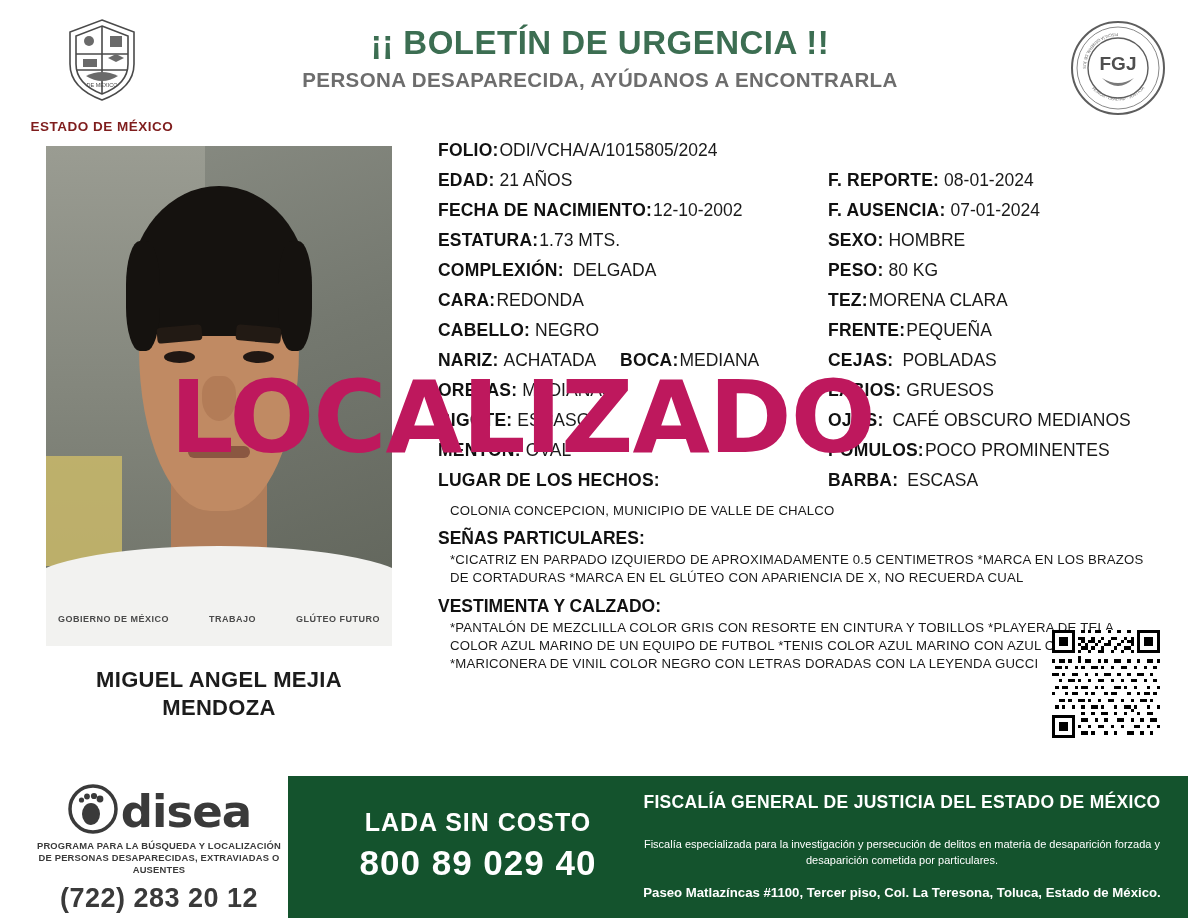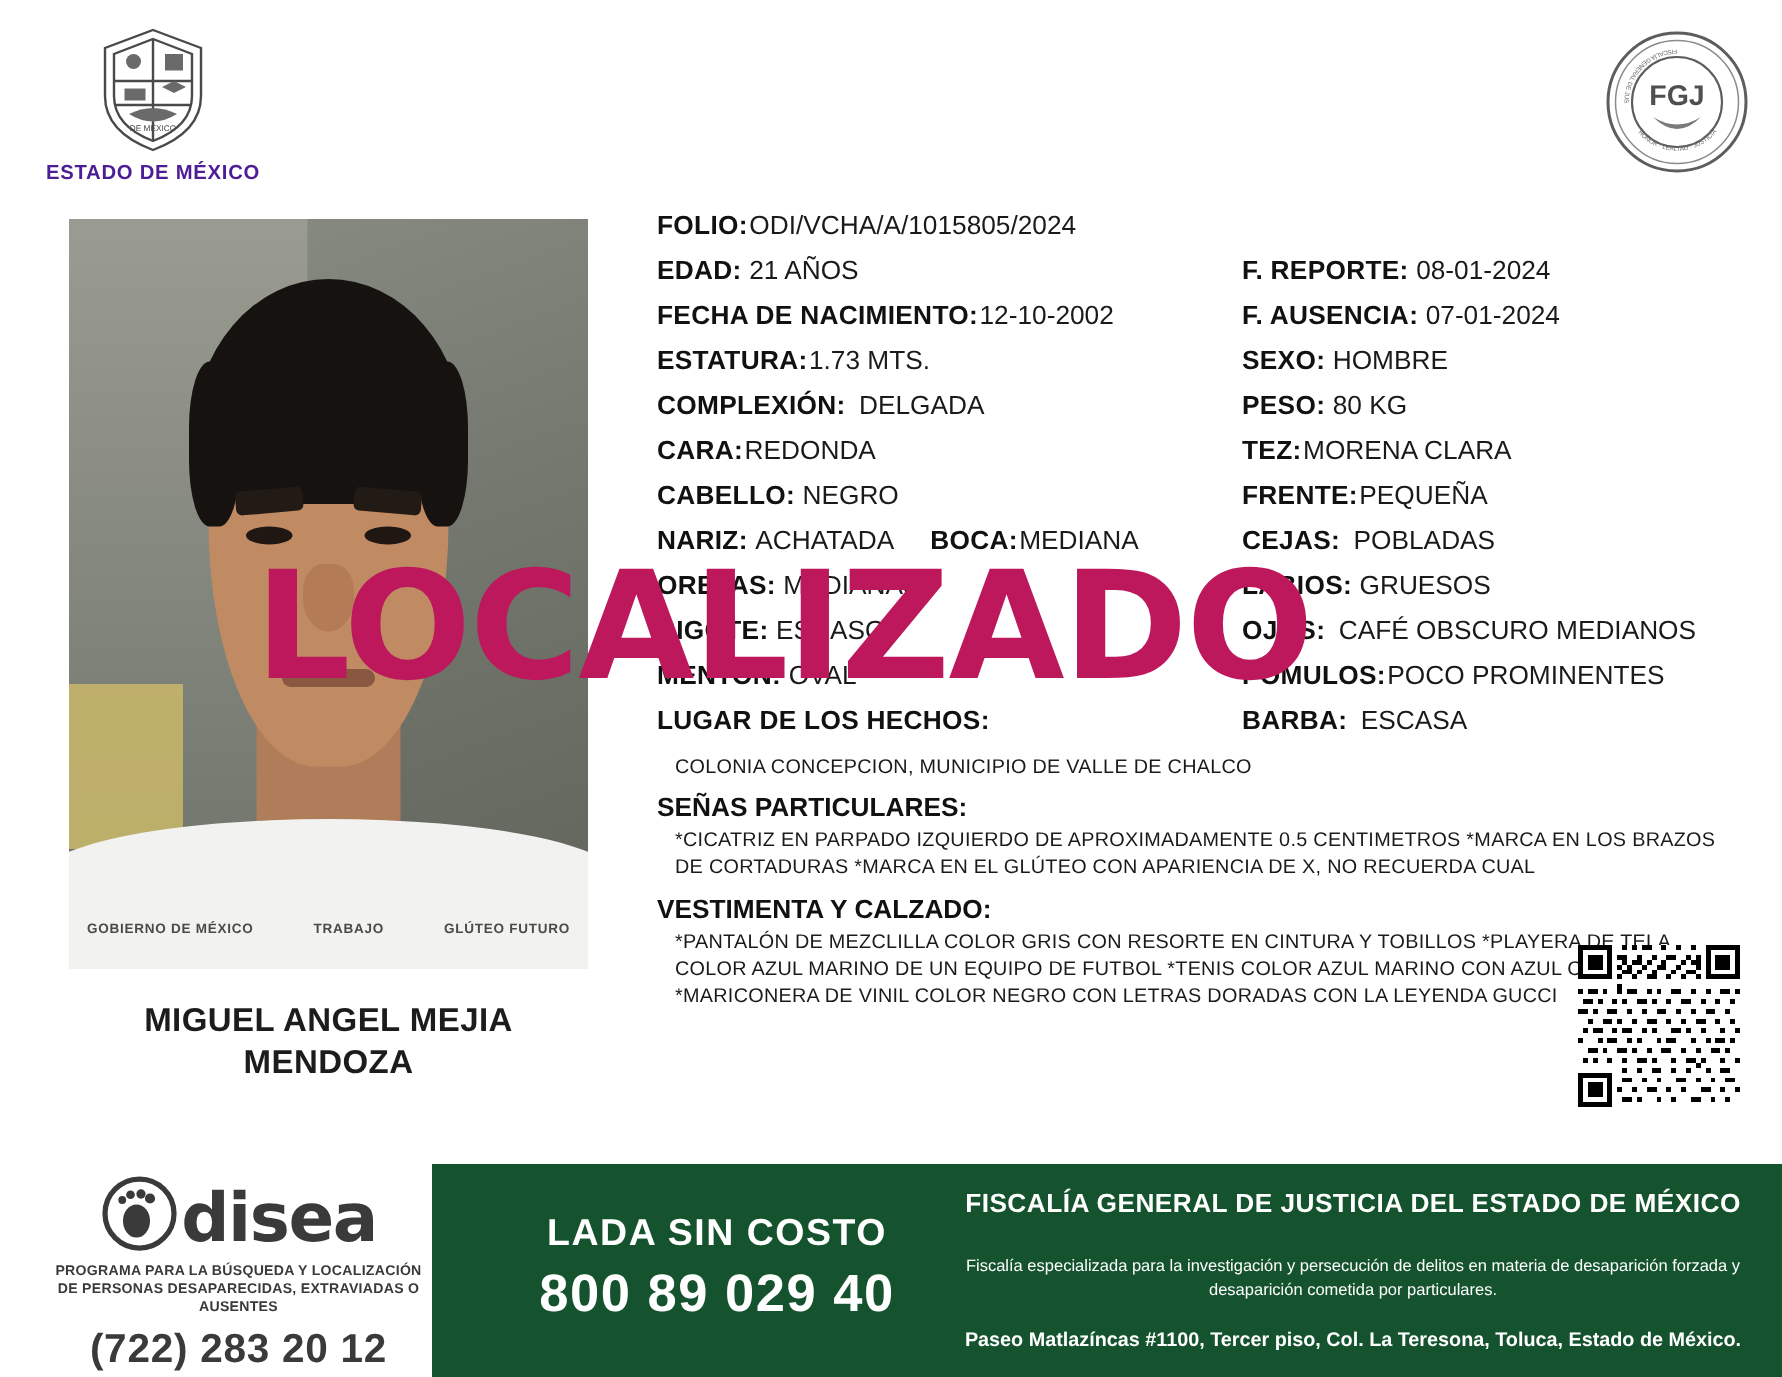--- a/index.html
+++ b/index.html
@@ -33,22 +33,22 @@
     width: 92px;
     height: 92px;
     margin: 0 auto;
     position: relative;
   }
   .coat-emblem svg { display: block; }
   .coat-label {
     font-size: 13.5px;
     font-weight: bold;
     letter-spacing: 0.5px;
-    color: #4c1d95;
-    margin-top: 1px;
+    color: #7f1d1d;
+    margin-top: 13px;
   }
   .header-titles {
     position: absolute;
     left: 200px; top: 24px;
     width: 800px;
     text-align: center;
   }
   .title-main {
     font-size: 33px;
     font-weight: bold;
@@ -340,20 +340,24 @@
           <path d="M27 45 h14 v8 h-14 z"></path>
           <path d="M52 44 l8 -4 l8 4 l-8 4 z"></path>
           <path d="M30 62 q16 -8 32 0 q-16 10 -32 0 z"></path>
         </g>
         <text x="46" y="73" font-size="5.5" fill="#4a4a4a" text-anchor="middle" font-family="Liberation Sans, sans-serif">DE MÉXICO</text>
       </svg>
     </div>
     <div class="coat-label">ESTADO DE MÉXICO</div>
   </div>
 
+  <div class="header-titles">
+    <div class="title-main">¡¡ BOLETÍN DE URGENCIA !!</div>
+    <div class="title-sub">PERSONA DESAPARECIDA, AYÚDANOS A ENCONTRARLA</div>
+  </div>
 
   <div class="fgj-logo">
     <svg width="96" height="96" viewBox="0 0 96 96">
       <circle cx="48" cy="48" r="46" fill="none" stroke="#5d5d5d" stroke-width="2"></circle>
       <circle cx="48" cy="48" r="41" fill="none" stroke="#8a8a8a" stroke-width="1"></circle>
       <circle cx="48" cy="48" r="30" fill="none" stroke="#5d5d5d" stroke-width="1.4"></circle>
       <path id="arcTop" d="M48 13 a35 35 0 0 0 -35 35" fill="none"></path>
       <text font-size="4.2" fill="#6a6a6a" font-family="Liberation Sans, sans-serif">
         <textPath href="#arcTop" startOffset="0">FISCALÍA GENERAL DE JUSTICIA DEL EDO MEX</textPath>
       </text>

